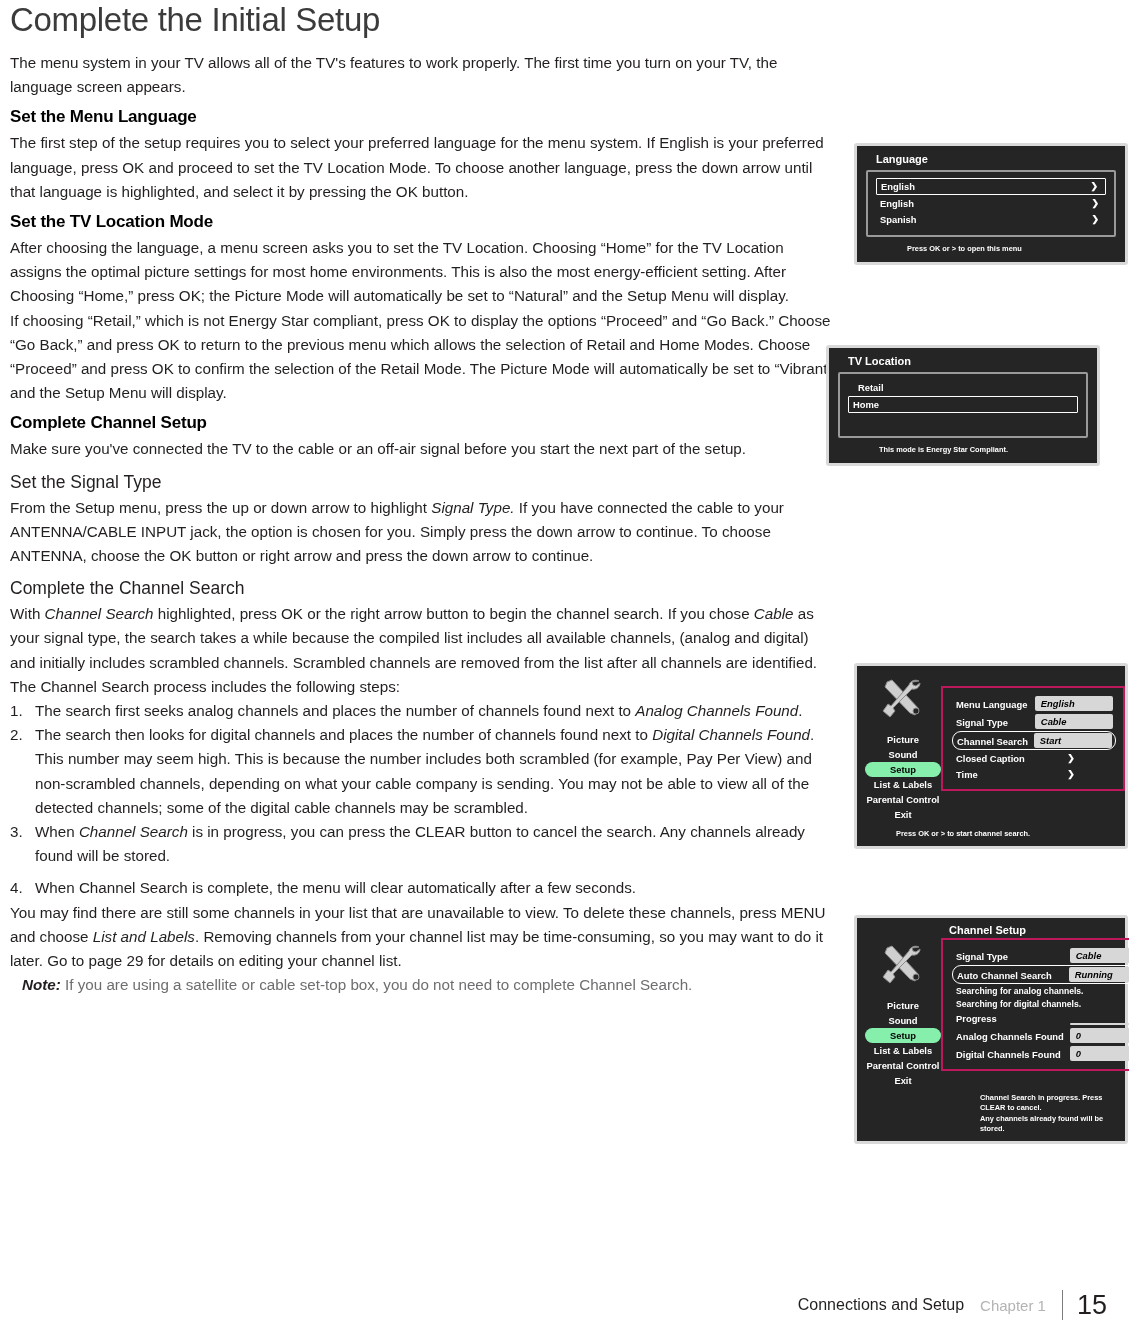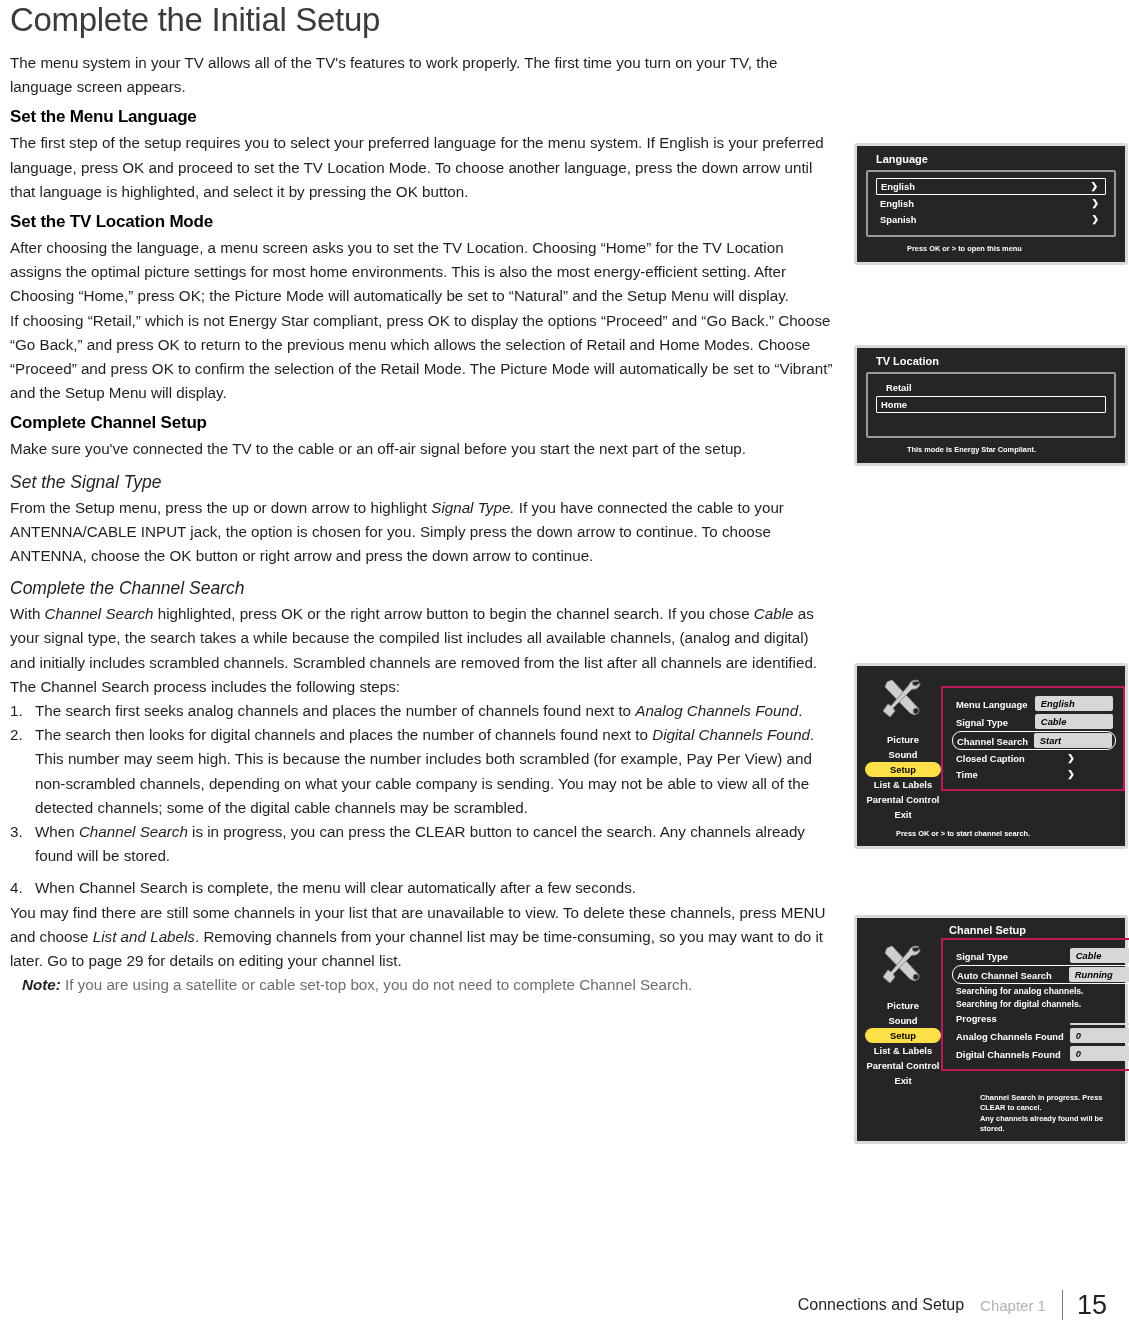--- a/index.html
+++ b/index.html
@@ -44,21 +44,20 @@
     letter-spacing: -0.2px;
     color: #000;
   }
 
   h3.head-plain {
     font-size: 17.5px;
     font-weight: normal;
     line-height: 26px;
     margin: 7px 0 1px 0;
     color: #231f20;
-    font-style: italic;
   }
 
   .it { font-style: italic; }
   .bi { font-style: italic; font-weight: bold; margin-left: 12px; }
 
   ol.steps { margin: 0; padding: 0; list-style: none; }
   ol.steps li {
     font-size: 15.2px;
     line-height: 24.2px;
     padding-left: 25px;
@@ -137,21 +136,21 @@
     padding-top: 2px;
   }
   .tv-side .icon { margin: 4px auto 8px auto; }
   .tv-side .s-item {
     font-size: 9.4px;
     font-weight: bold;
     line-height: 15px;
     white-space: nowrap;
   }
   .tv-side .s-item.active {
-    background: #fde047;
+    background: #86efac;
     color: #000;
     border-radius: 8px;
   }
   .tv-main { flex: 1; }
   .tv-main-inner {
     border: 2px solid #be185d;
     border-radius: 0;
     padding: 6px 7px 6px 9px;
     min-height: 104px;
   }
@@ -235,21 +234,21 @@
       <span class="arrow">❯</span>
     </div>
     <div class="tv-row">
       <span class="lbl">Spanish</span>
       <span class="arrow">❯</span>
     </div>
   </div>
   <div class="tv-foot">Press OK or &gt; to open this menu</div>
 </div>
 
-<div class="tv-panel" style="left:854px; top:345px;">
+<div class="tv-panel" style="left:826px; top:345px;">
   <div class="tv-title">TV Location</div>
   <div class="tv-inner" style="padding-bottom:22px;">
     <div class="tv-row" style="margin-left:6px;">
       <span class="lbl">Retail</span>
     </div>
     <div class="tv-row sel-box">
       <span class="lbl">Home</span>
     </div>
   </div>
   <div class="tv-foot">This mode is Energy Star Compliant.</div>

